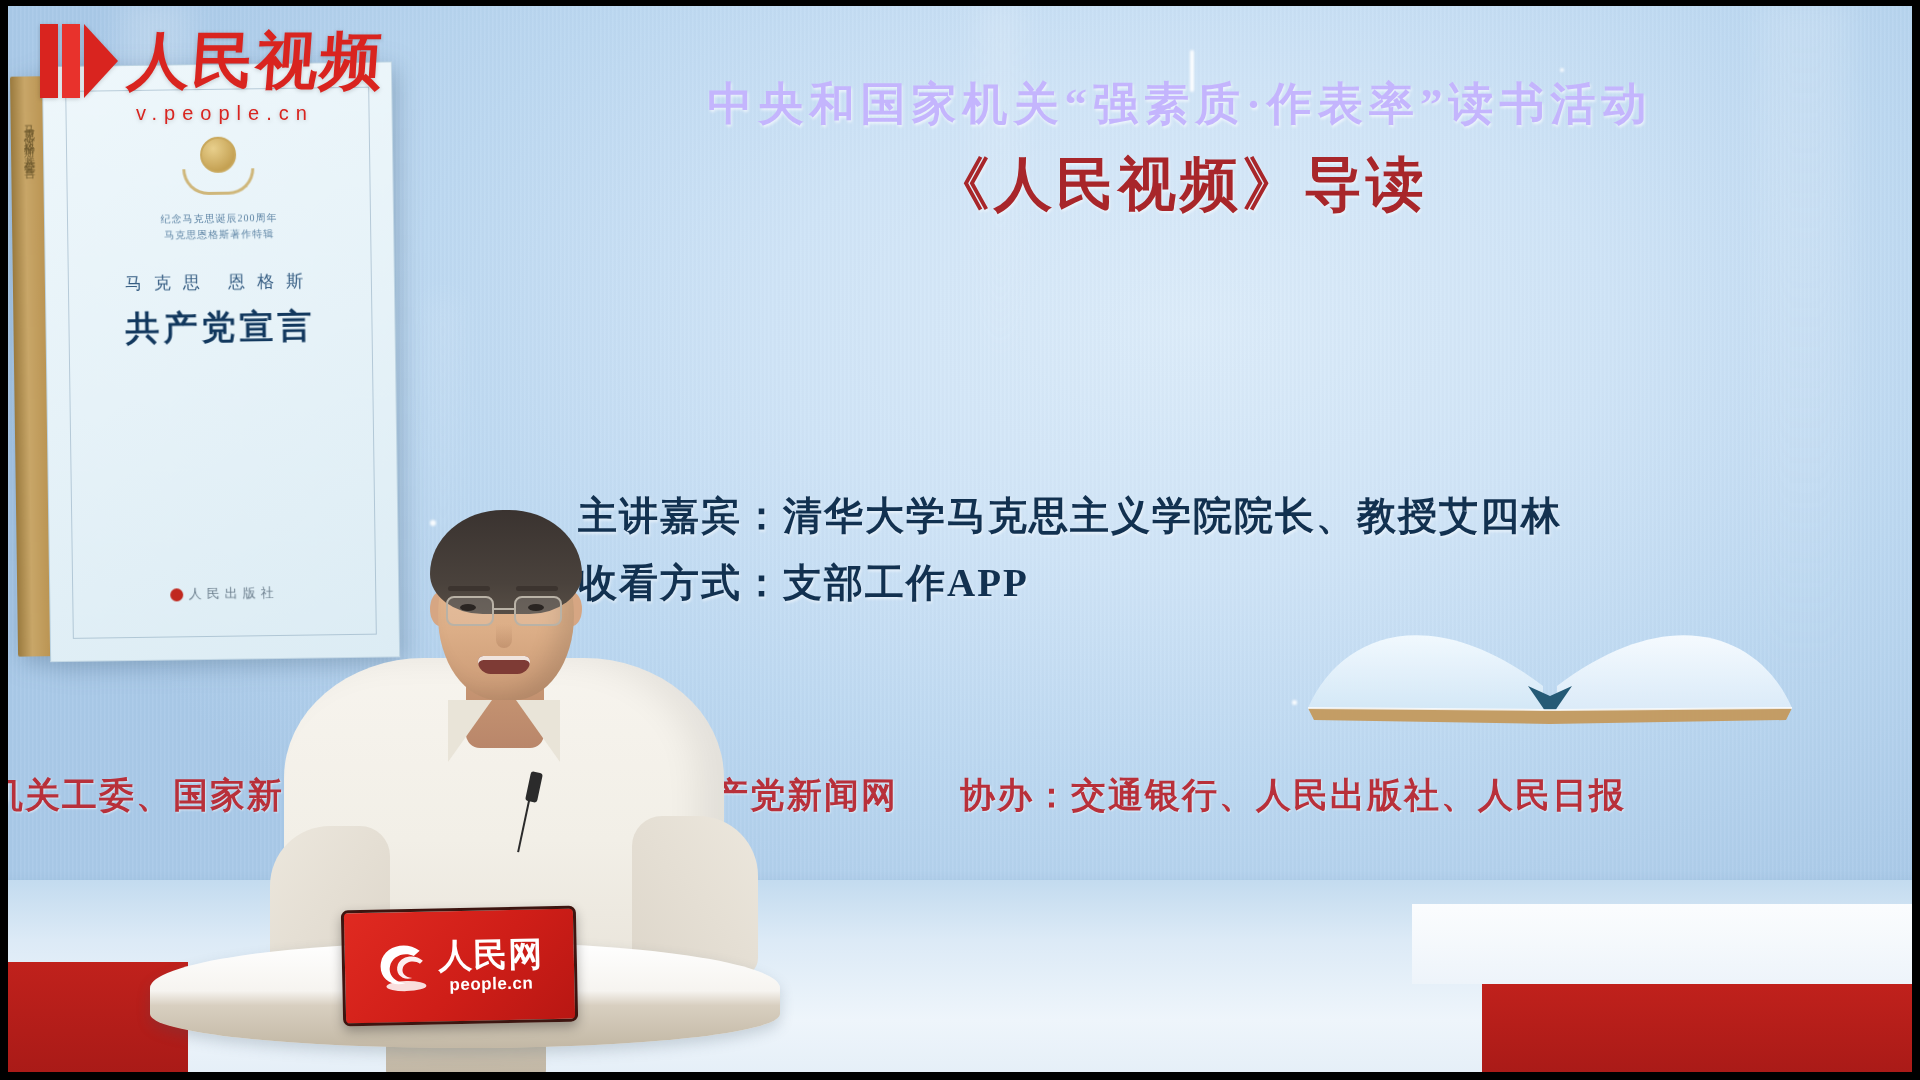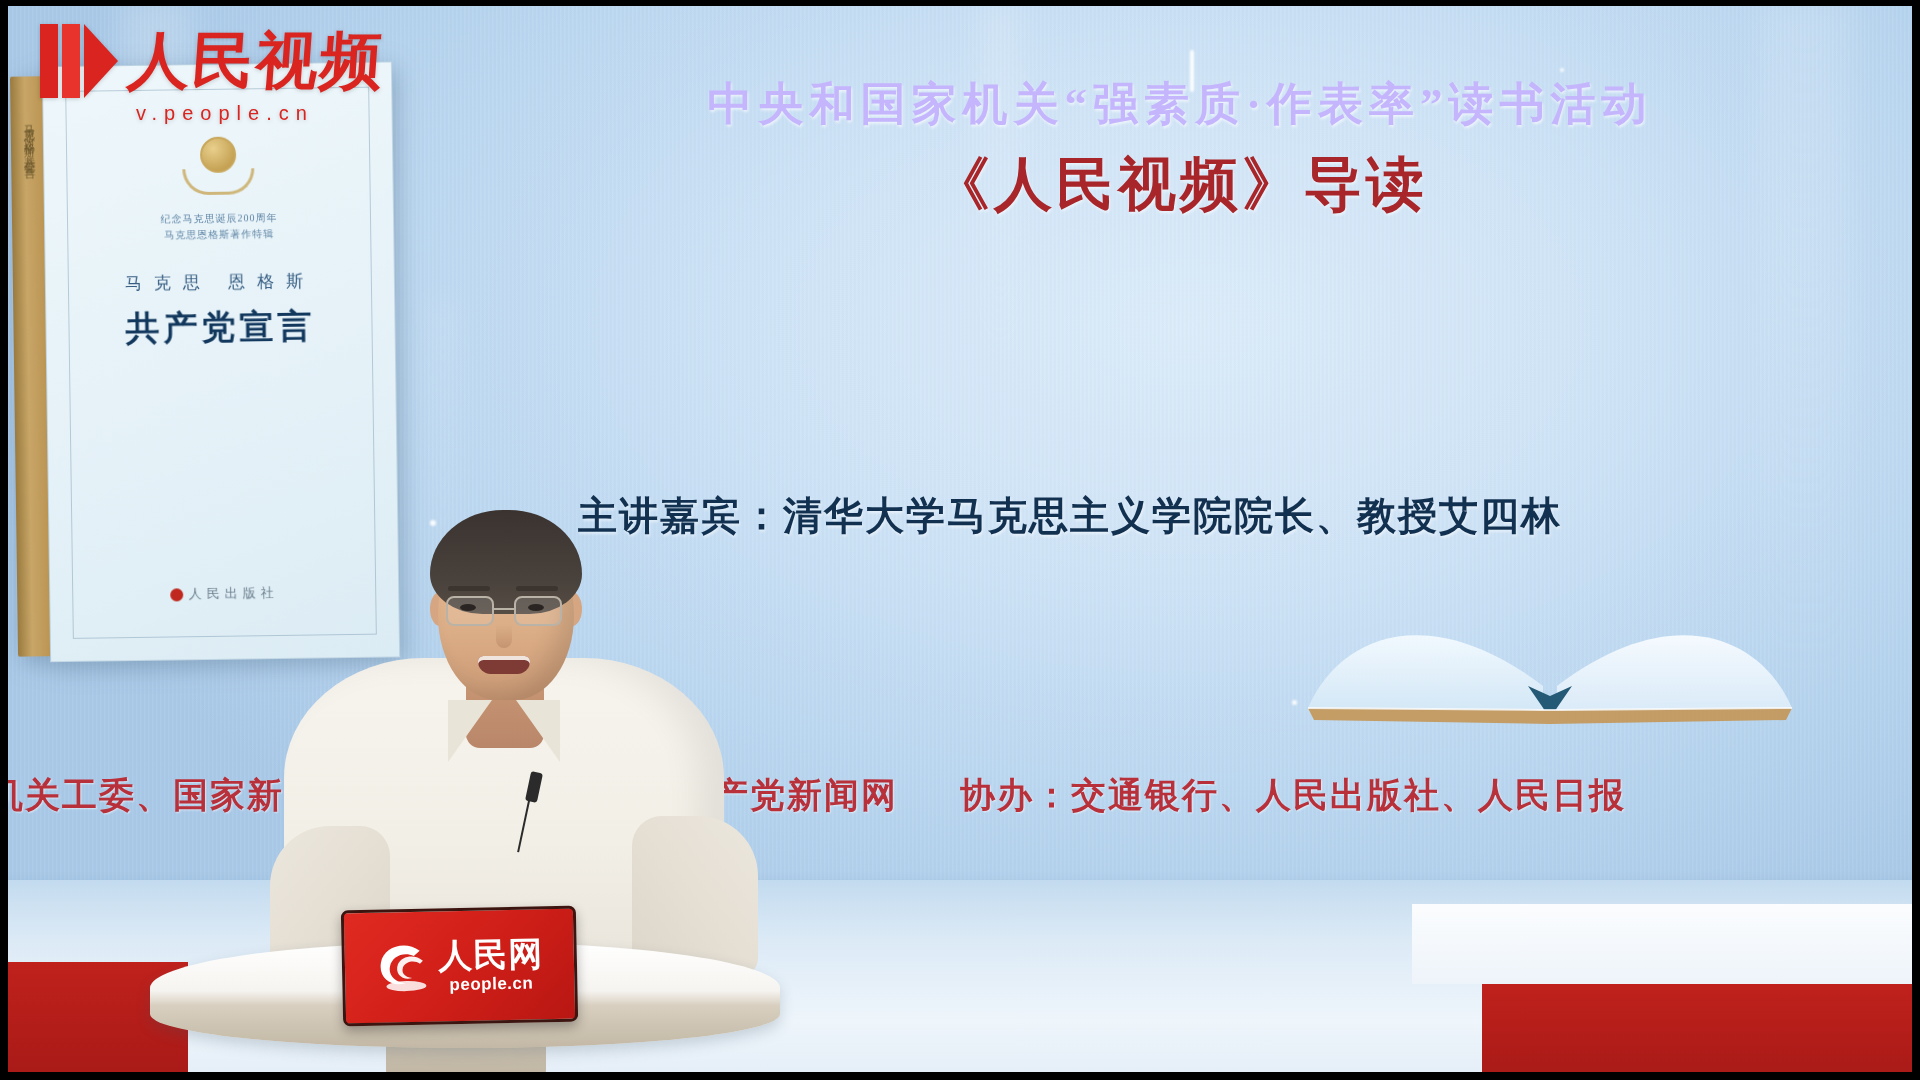--- a/index.html
+++ b/index.html
@@ -512,20 +512,23 @@
 
   <div id="headline-block">
     <div id="event-series">中央和国家机关“强素质·作表率”读书活动</div>
     <div id="sub-title">《人民视频》导读</div>
   </div>
 
   <div id="detail-block">
     <div class="detail-line">
       <span class="dl-label">主讲嘉宾：</span><span class="dl-value">清华大学马克思主义学院院长、教授艾四林</span>
     </div>
+    <div class="detail-line">
+      <span class="dl-label">收看方式：</span><span class="dl-value">支部工作APP</span>
+    </div>
   </div>
 
   <div id="organizer-strip">
     <span class="org-host">国家机关工委、国家新闻出版署、人民网</span>
     <span class="org-media">中国共产党新闻网</span>
     <span class="org-support">协办：交通银行、人民出版社、人民日报</span>
   </div>
 
   <div id="presenter">
     <div id="pres-shirt"></div>

